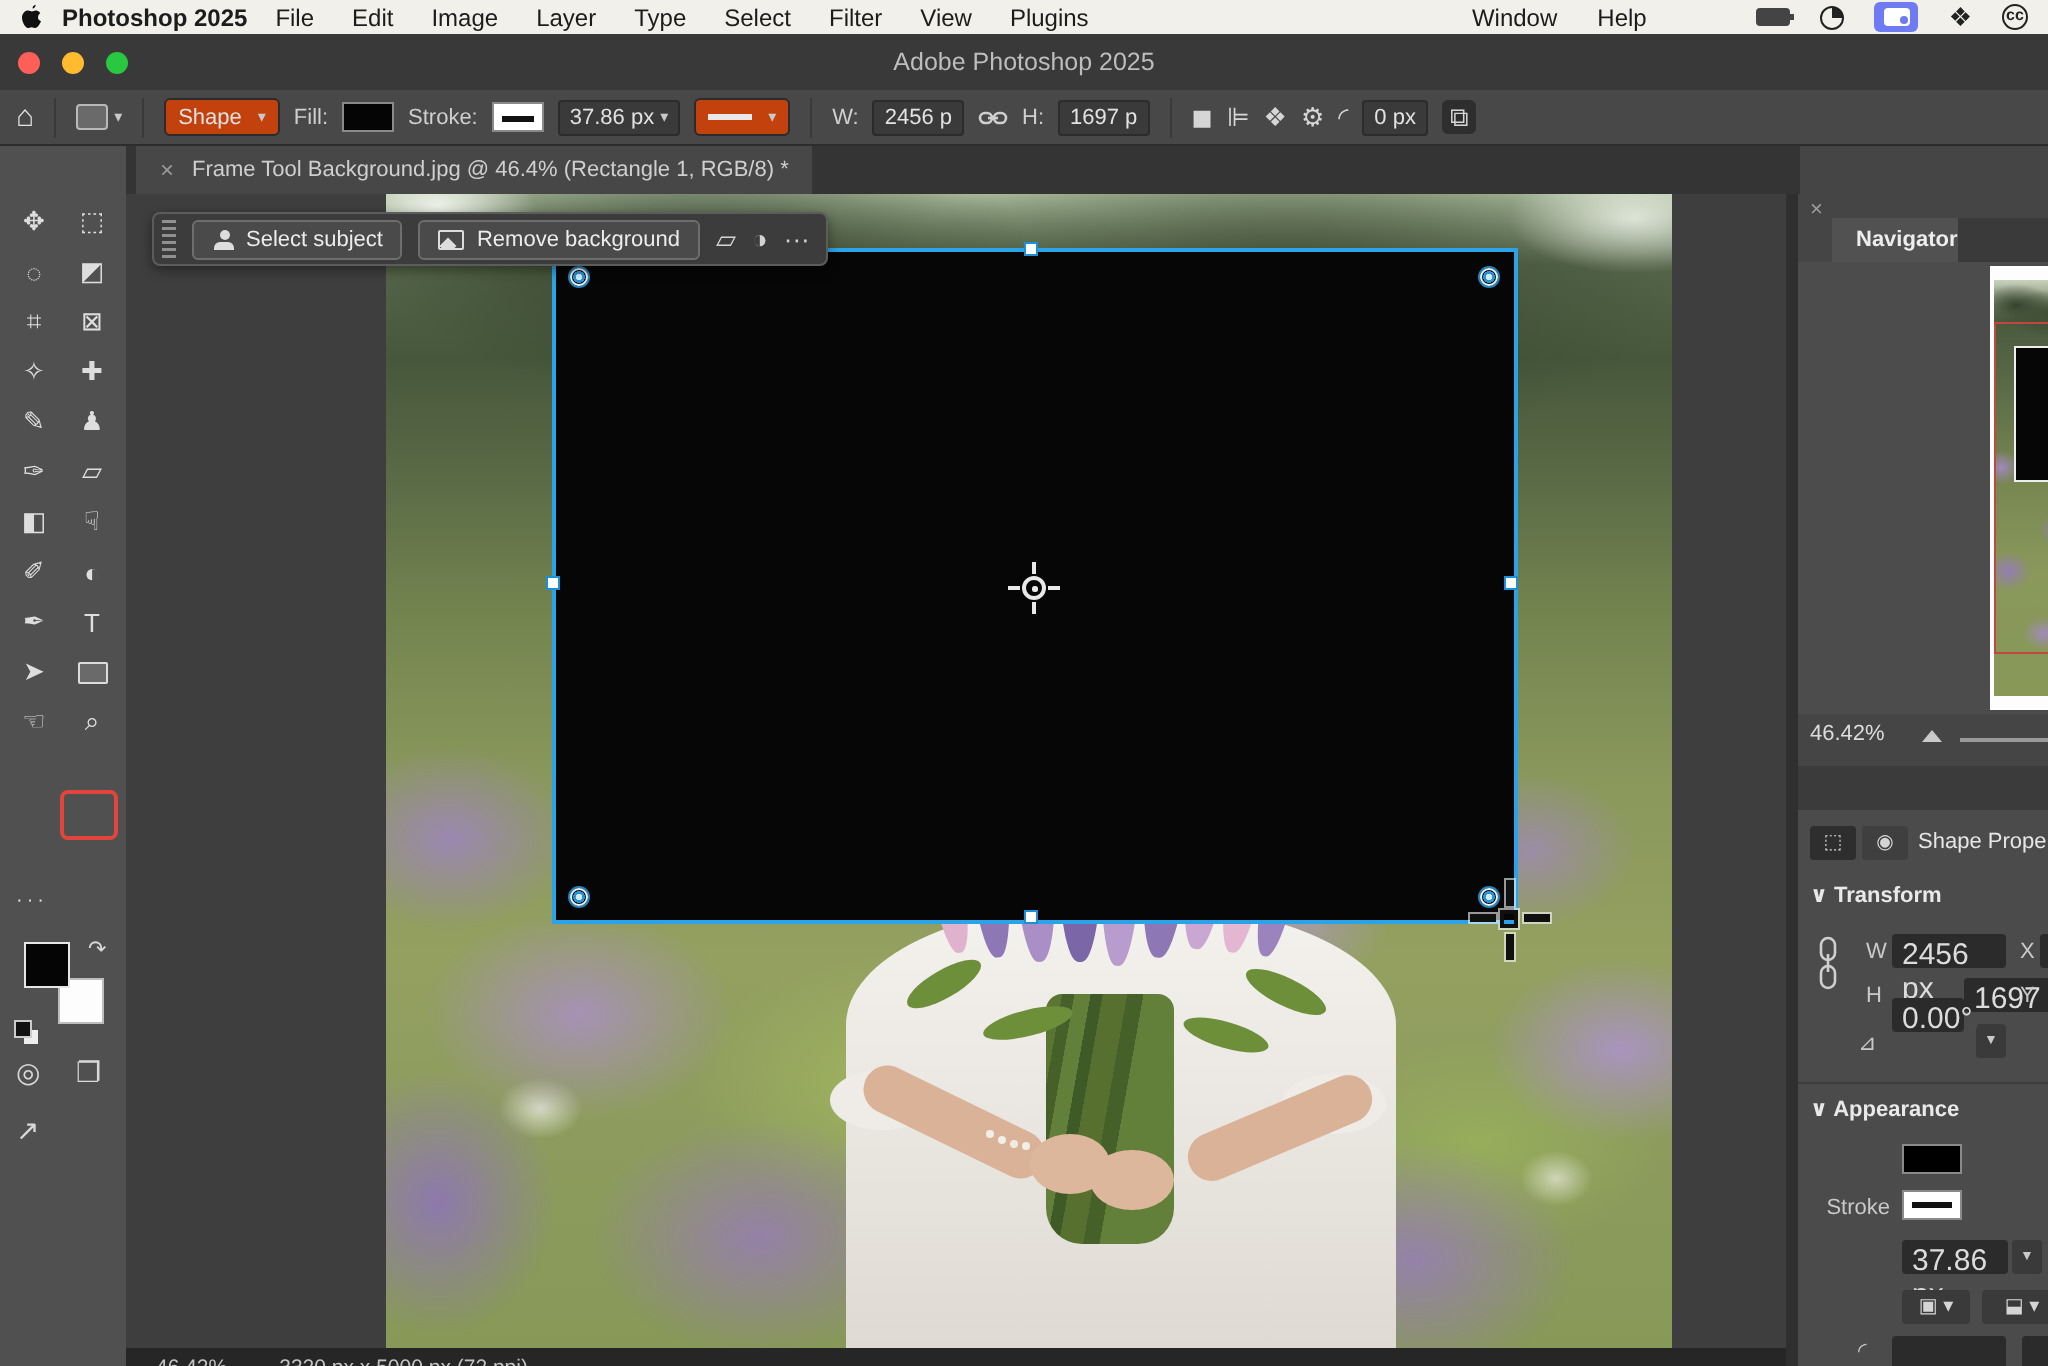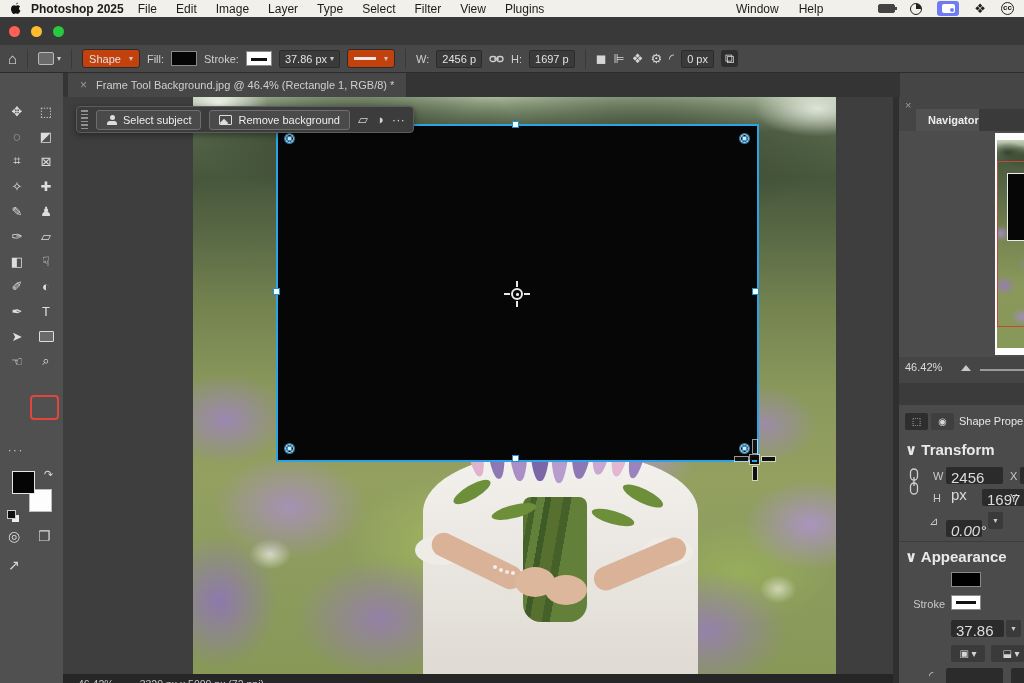--- a/index.html
+++ b/index.html
@@ -163,21 +163,21 @@
       linear-gradient(180deg,#c8d2bc 0%,#4a5a3e 10%,#5a6a46 25%,#74844f 45%,#8a985c 70%,#879857 100%);
   }
   .thumbrect { position:absolute; left:12px; top:40px; width:30px; height:68px; background:#060606; border:1px solid #eee; }
   .viewbox { position:absolute; left:2px; top:28px; width:40px; height:166px; border:1px solid #c2473e; }
   .navzoom { position:absolute; left:6px; top:288px; color:#dcdcdc; font-size:11px; }
   .navmnt { position:absolute; left:62px; top:292px; width:0; height:0; border-left:5px solid transparent; border-right:5px solid transparent; border-bottom:6px solid #c9c9c9; }
   .navslider { position:absolute; left:81px; top:296px; width:44px; height:2px; background:#9a9a9a; }
   .ptabs { position:absolute; left:0; top:310px; width:125px; height:22px; background:#3b3b3b; }
   .pbody { position:absolute; left:0; top:332px; width:125px; height:278px; background:#4b4b4b; color:#d5d5d5; }
   .pic { position:absolute; width:23px; height:17px; display:flex; align-items:center; justify-content:center; font-size:10px; border-radius:2px; }
-  .hdr { position:absolute; font-weight:bold; color:#e9e9e9; font-size:15px;text-align:center; }
+  .hdr { position:absolute; font-weight:bold; color:#e9e9e9; font-size:11px;text-align:center; }
   .pfield { position:absolute; background:#2b2b2b; border-radius:2px; color:#dcdcdc; font-size:15px; padding:2px 5px; height:17px; }
   .plabel { position:absolute; color:#c9c9c9; font-size:11px; }
   .chevbox { position:absolute; background:#3a3a3a; border-radius:2px; color:#c9c9c9; font-size:7px; height:17px; width:15px; text-align:center; padding-top:5px; }
   .pswatch { position:absolute; width:30px; height:15px; border:1px solid #8a8a8a; }
   .pswatch.black { background:#000; }
   .pswatch.white { background:#fff; }
   .pswatch.white:after { content:""; position:absolute; left:4px; right:4px; top:5px; height:3px; background:#111; display:block; }
   .pdivider { position:absolute; left:0; width:125px; height:1px; background:#3c3c3c; }
 </style>
 </head>
@@ -213,20 +213,21 @@
     <span class="ccic">cc</span>
   </span>
 </div>
 
 <div class="titlebar">
   <span class="lights">
     <span class="tl" style="background:#ff5f57;"></span>
     <span class="tl" style="background:#febc2e;"></span>
     <span class="tl" style="background:#28c840;"></span>
   </span>
+  <div class="wt">Adobe Photoshop 2025</div>
 </div>
 
 <div class="optbar">
   <span class="homeic">⌂</span>
   <span class="sep"></span>
   <span style="display:flex;align-items:center;">
     <span class="toolpreview"></span>
     <span class="chev">▾</span>
   </span>
   <span class="sep"></span>
@@ -420,21 +421,21 @@
     </span>
     <span class="plabel" style="left:34px;top:65px;">W</span>
     <span class="pfield" style="left:47px;top:62px;width:57px;">2456 px</span>
     <span class="plabel" style="left:111px;top:65px;">X</span>
     <span class="pfield" style="left:121px;top:62px;width:30px;"></span>
     <span class="plabel" style="left:34px;top:87px;">H</span>
     <span class="pfield" style="left:47px;top:84px;width:57px;margin-left:36px;">1697 px</span>
     <span class="plabel" style="left:111px;top:87px;">Y</span>
     <span class="pfield" style="left:121px;top:84px;width:30px;"></span>
     <span class="plabel" style="left:30px;top:110px;">⊿</span>
-    <span class="pfield" style="left:47px;top:115px;width:36px;font-style:italic;">0.00°</span>
+    <span class="pfield" style="left:47px;top:94px;width:36px;">0.00°</span>
     <span class="chevbox" style="left:89px;top:107px;">▼</span>
     <div class="pdivider" style="top:136px;"></div>
     <span class="hdr" style="left:6px;top:143px;">∨ <span>Appearance</span></span>
     <span class="plabel" style="left:0;top:170px;width:70px;text-align:right;">Fill</span>
     <span class="pswatch black" style="left:52px;top:167px;"></span>
     <span class="plabel" style="left:0;top:193px;width:46px;text-align:right;">Stroke</span>
     <span class="pswatch white" style="left:52px;top:190px;"></span>
     <span class="pfield" style="left:52px;top:215px;width:53px;">37.86 px</span>
     <span class="chevbox" style="left:107px;top:215px;">▼</span>
     <span class="pic" style="left:52px;top:240px;width:34px;background:#3a3a3a;">▣ ▾</span>

